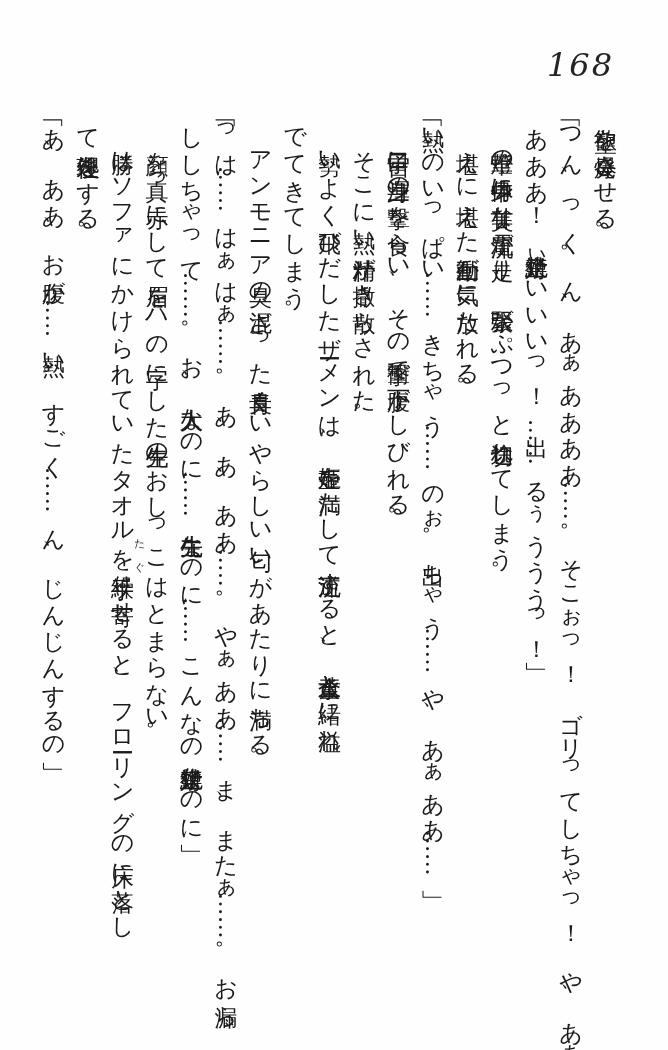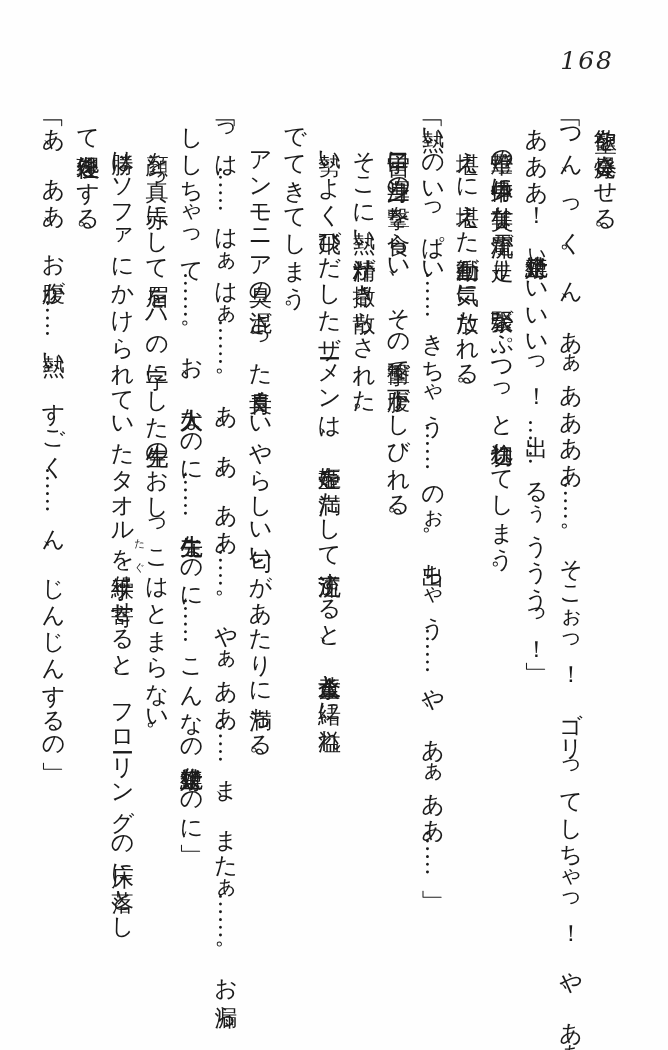--- a/index.html
+++ b/index.html
@@ -20,21 +20,21 @@
     left: 0;
     top: 0;
     width: 668px;
     height: 1050px;
     background: #fefefe;
   }
   .page-number {
     position: absolute;
     top: 46px;
     right: 54px;
-    font-size: 25px;
+    font-size: 32px;
     font-style: italic;
     letter-spacing: 2px;
     color: #242424;
   }
   .text-block {
     position: absolute;
     top: 112px;
     right: 45px;
     height: 890px;
     writing-mode: vertical-rl;

